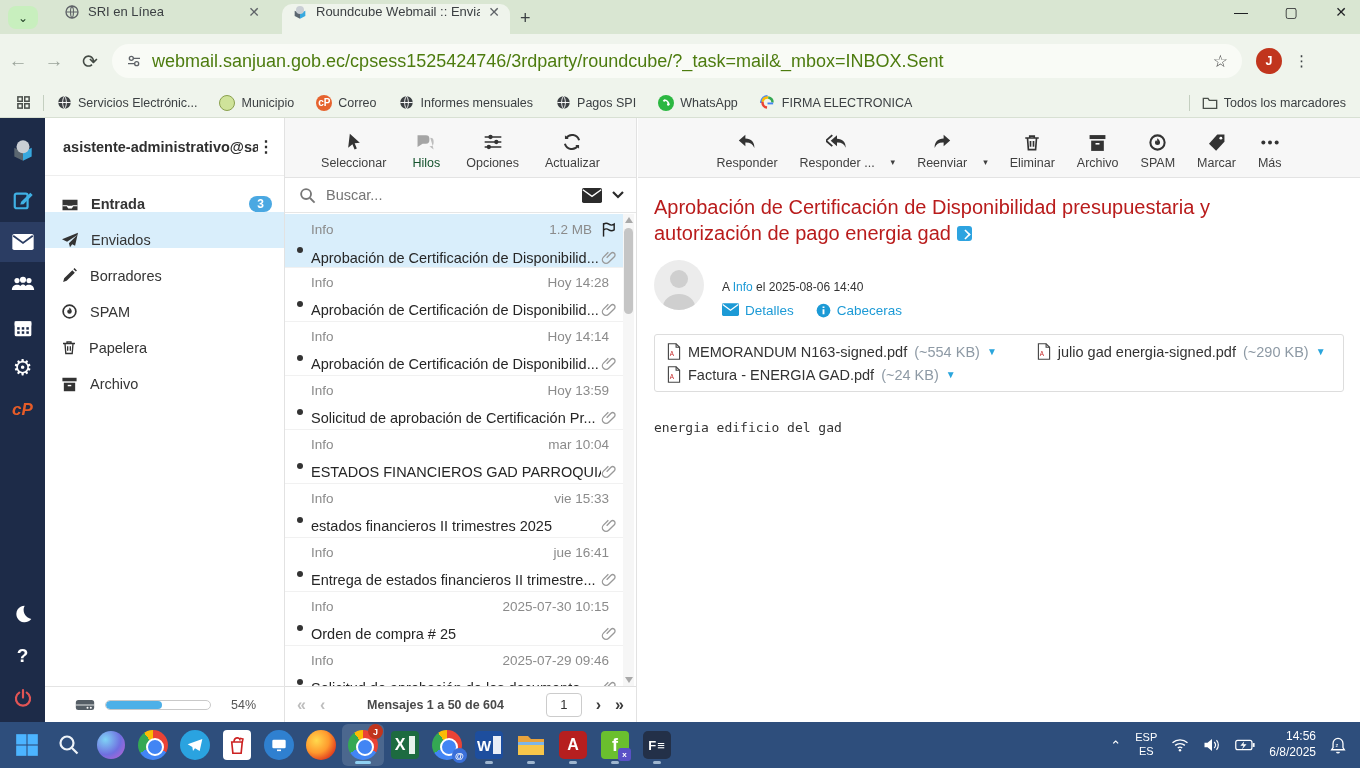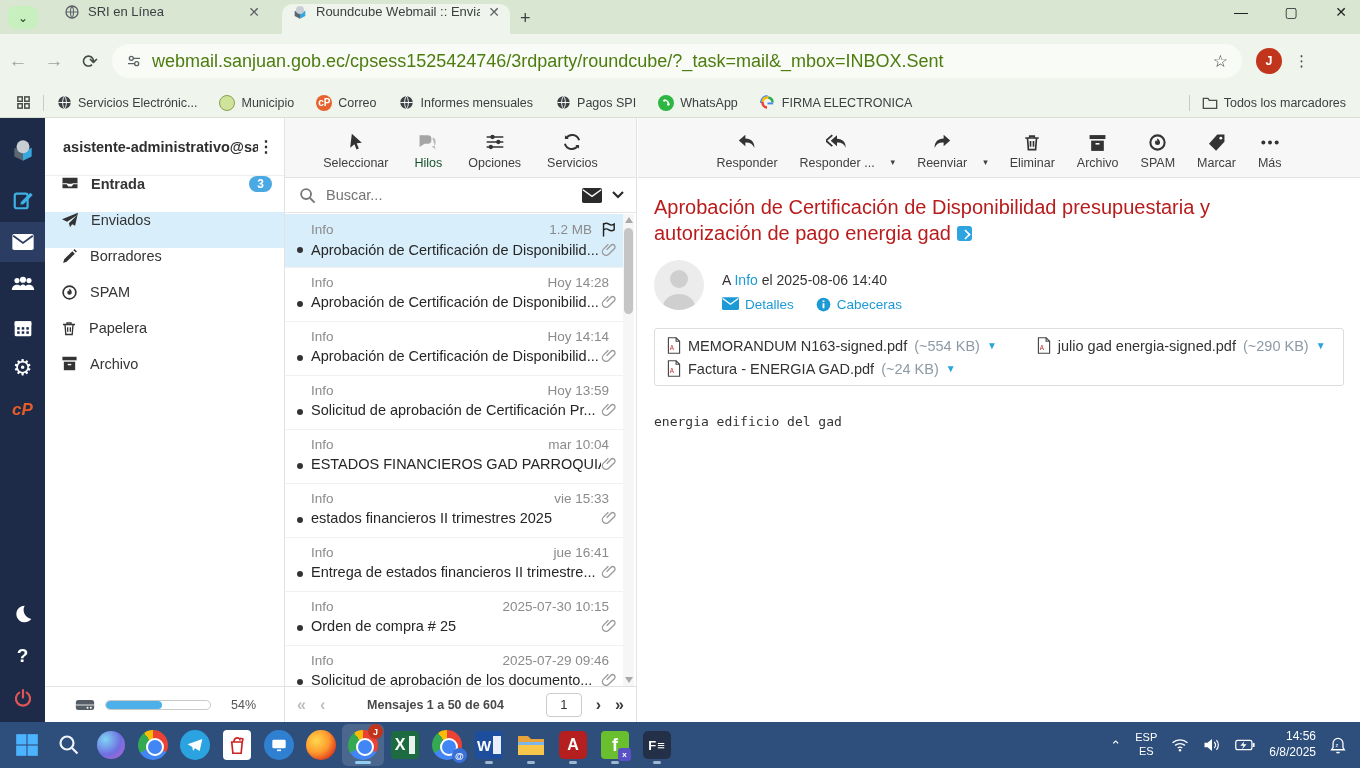--- a/index.html
+++ b/index.html
@@ -38,63 +38,63 @@
 
   #rail { left:0; top:0; width:45px; height:604px; background:#1d2b48; }
   .rail-ico { position:absolute; left:0; width:45px; height:40px; display:flex; align-items:center; justify-content:center; }
   .rail-active { background:#2b3d63; }
   .cp-logo { color:#e65c28; font-weight:bold; font-size:17px; font-style:italic; }
   .qmark { color:#fff; font-weight:bold; font-size:19px; }
 
   #folders { left:45px; top:0; width:240px; height:604px; background:#fff; border-right:1px solid #e2e2e2; }
   #acct { height:58px; display:flex; align-items:center; padding:0 10px 0 18px; border-bottom:1px solid #eee; }
   #acct-name { font-size:14.5px; font-weight:bold; color:#2f2f2f; white-space:nowrap; overflow:hidden; flex:1; }
-  .folder { height:36px; display:flex; align-items:flex-start; gap:12px; padding:0 12px 0 16px; font-size:14.5px; color:#353535; }
+  .folder { height:36px; display:flex; align-items:flex-end; gap:12px; padding:0 12px 0 16px; font-size:14.5px; color:#353535; }
   .folder.bold { font-weight:bold; }
   .folder.sel { background:#d9eefb; }
   .badge { margin-left:auto; background:#4aa8e2; color:#fff; font-size:12px; font-weight:bold; border-radius:9px; padding:1px 8px; }
   #quota { position:absolute; left:0; bottom:0; width:240px; height:36px; border-top:1px solid #e4e4e4; display:flex; align-items:center; gap:10px; padding:0 14px 0 30px; }
   #quota-bar { width:106px; height:10px; border:1px solid #c9c9c9; border-radius:5px; background:#fff; overflow:hidden; }
   #quota-fill { height:100%; background:#4db0e8; border-radius:5px; }
   #quota-pct { font-size:12.5px; color:#555; margin-left:10px; }
 
   #listcol { left:285px; top:0; width:352px; height:604px; background:#fff; border-right:1px solid #e2e2e2; }
   .ltoolbar { height:60px; background:#f7f7f7; border-bottom:1px solid #e3e3e3; display:flex; align-items:flex-end; justify-content:center; gap:26px; padding-bottom:7px; }
   .tbtn { display:flex; flex-direction:column; align-items:center; gap:4px; font-size:12.5px; color:#3f3f3f; }
   .tbtn.disabled { color:#14532d; }
   .tbtn-caret { color:#3f3f3f; font-size:9px; align-self:flex-end; margin:0 0 3px -6px; }
   #searchrow { height:35px; border-bottom:1px solid #e6e6e6; display:flex; align-items:center; gap:10px; padding:0 12px 0 14px; }
   #searchrow input { border:none; outline:none; flex:1; font-size:14.5px; color:#444; background:transparent; font-family:"Liberation Sans",sans-serif; }
   #msglist { position:absolute; top:96px; left:0; width:340px; height:472px; overflow:hidden; }
   .msg { height:54px; padding:7px 8px 0 26px; position:relative; border-bottom:1px solid #f1f1f1; background:#fff; }
   .msg.sel { background:#d9eefb; }
   .msg .l1 { display:flex; align-items:center; font-size:13.5px; color:#8b8b8b; }
   .msg .meta { margin-left:auto; margin-right:8px; }
-  .msg .l2 { display:flex; align-items:center; margin-top:4px; }
+  .msg .l2 { display:flex; align-items:center; margin-top:12px; }
   .msg .dot { position:absolute; left:12px; top:33px; width:6px; height:6px; border-radius:50%; background:#333; }
   .msg .subj { font-size:14.5px; color:#262626; white-space:nowrap; overflow:hidden; flex:1; }
   #lscroll { position:absolute; top:96px; right:2px; width:11px; height:472px; background:#f6f6f6; }
   #lthumb { position:absolute; top:14px; left:1px; width:9px; height:86px; background:#c5c5c5; border-radius:5px; }
   .scr-arr { position:absolute; left:2px; width:0; height:0; border-left:4px solid transparent; border-right:4px solid transparent; }
   #pager { position:absolute; bottom:0; left:0; width:351px; height:36px; border-top:1px solid #e0e0e0; display:flex; align-items:center; padding:0 12px; background:#fff; }
   .pg { font-size:16px; font-weight:bold; }
   .pg.off { color:#bdbdbd; }
   .pg.on { color:#3a3a3a; }
   #pager-label { font-size:12.5px; font-weight:bold; color:#4a4a4a; margin:0 auto; }
   #pagebox { width:36px; height:24px; border:1px solid #ccc; border-radius:4px; font-size:13px; color:#333; display:flex; align-items:center; justify-content:center; margin-right:14px; }
 
   #readpane { left:638px; top:0; width:722px; height:604px; background:#fff; }
   .rtoolbar { height:60px; background:#f7f7f7; border-bottom:1px solid #e3e3e3; display:flex; align-items:flex-end; justify-content:center; gap:22px; padding-bottom:7px; }
   #msgbody { padding:16px 16px 0 16px; }
   #subject { font-size:20px; font-weight:normal; color:#b91c1c; line-height:1.3; max-width:640px; }
   .extlink { display:inline-block; width:15px; height:15px; background:#2da3e0; border-radius:3px; position:relative; top:1px; margin-left:6px; }
   .extlink:after { content:""; position:absolute; left:4px; top:4px; width:7px; height:7px; border-top:2px solid #fff; border-right:2px solid #fff; transform:rotate(45deg) scale(.8); }
   #sender { display:flex; margin-top:14px; gap:18px; }
   .avatar-big { width:50px; height:50px; border-radius:50%; background:#ececec; overflow:hidden; display:flex; align-items:center; justify-content:center; }
-  .snd-l1 { font-size:14px; color:#333; margin-top:12px; }
+  .snd-l1 { font-size:12px; color:#333; margin-top:20px; }
   .blue { color:#1c9ad6; }
   .snd-l2 { display:flex; align-items:flex-start; gap:6px; margin-top:9px; font-size:13.5px; }
   .snd-l2 .gap { width:10px; }
   #attbox { margin-top:16px; border:1px solid #ddd; border-radius:3px; padding:8px 12px; display:flex; flex-wrap:wrap; column-gap:40px; row-gap:6px; max-width:692px; }
   .att { display:flex; align-items:center; gap:7px; font-size:14.5px; color:#333; }
   .att .size { color:#8e9aa5; }
   .att .caret { color:#2aa5dc; font-size:10px; }
   #bodytext { margin-top:26px; font-family:"DejaVu Sans Mono", monospace; font-size:13px; color:#333; line-height:1.55; }
 
   
@@ -393,21 +393,21 @@
       </div>
       <div class="tbtn">
         <svg width="20" height="20" viewBox="0 0 24 24">
             <g fill="none" stroke="#333" stroke-width="2.4">
               <path d="M20.5 10A8.6 8.6 0 0 0 5 7.5"></path>
               <path d="M3.5 14A8.6 8.6 0 0 0 19 16.5"></path>
             </g>
             <path d="M3.5 4v4.5H8z" fill="#333"></path>
             <path d="M20.5 20v-4.5H16z" fill="#333"></path>
           </svg>
-        <span>Servicios</span>
+        <span>Actualizar</span>
       </div>
     </div>
     <div id="searchrow">
       <svg width="17" height="17" viewBox="0 0 24 24">
           <circle cx="10" cy="10" r="7" fill="none" stroke="#777" stroke-width="2.6"></circle>
           <path d="M15.5 15.5 22 22" stroke="#777" stroke-width="2.6"></path>
         </svg>
       <input placeholder="Buscar..." style="">
       <svg width="20" height="15" viewBox="0 0 24 18">
           <rect width="24" height="18" rx="2" fill="#2b2b2b"></rect>

